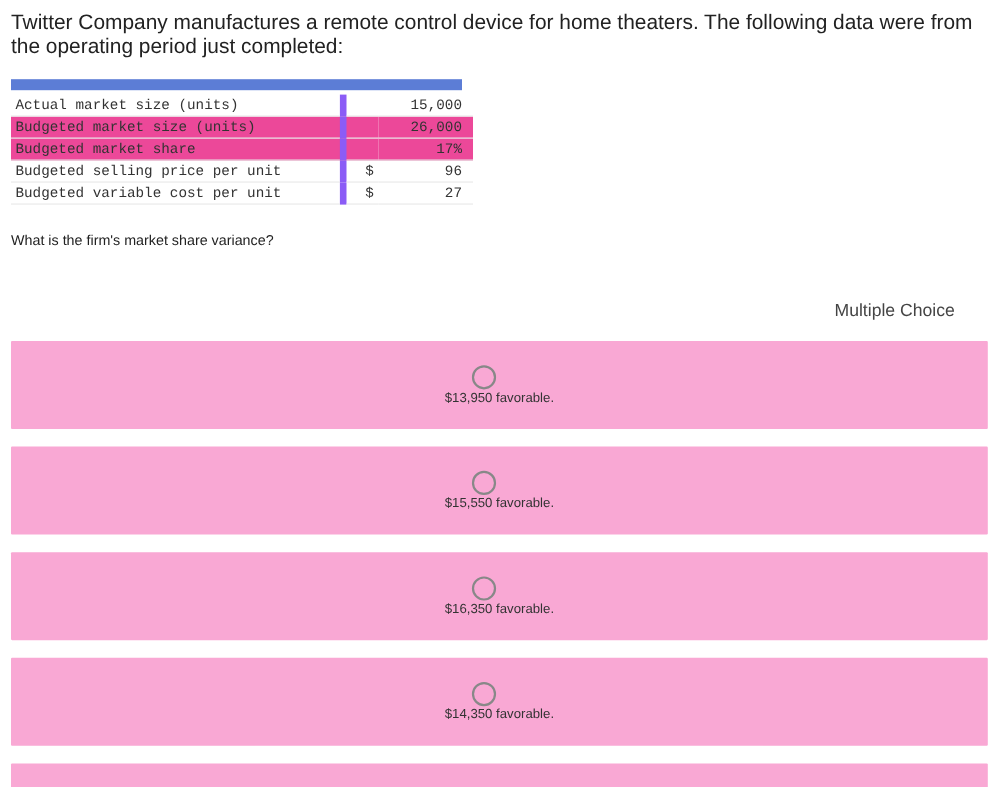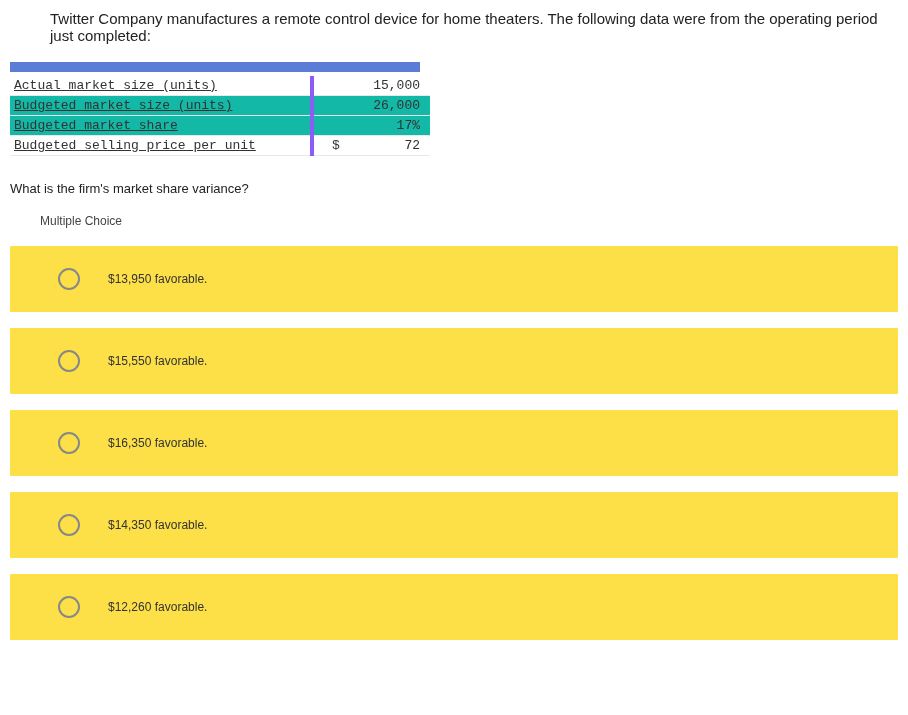--- a/index.html
+++ b/index.html
@@ -1,32 +1,32 @@
 <!DOCTYPE html>
 <html><head>
   <meta charset="utf-8">
   <style>
     * { box-sizing: border-box; margin: 0; padding: 0; }
     body { font-family: Arial, sans-serif; font-size: 13px; color: #333; background: #fff; width: 908px; }
     .container { padding: 10px; }
-    .intro { margin-bottom: 18px; font-size: 15px; color: #222; margin-left: 40px; }
+    .intro { margin-bottom: 18px; font-size: 19px; color: #222; }
     .data-section { margin-bottom: 25px; }
     .progress-bar { width: 410px; height: 10px; background: #5c7dd6; margin-bottom: 4px; }
     .data-table { font-family: 'Courier New', monospace; font-size: 13px; border-collapse: collapse; width: 420px; }
     .data-table tr { border-bottom: 1px solid #e8e8e8; }
     .data-table td { padding: 2px 4px; }
-    .data-table td.label { width: 280px; border-right: 4px solid #8b5cf6; text-decoration: underline; }
+    .data-table td.label { width: 280px; border-right: 6px solid #8b5cf6; }
     .data-table td.cur { width: 30px; text-align: right; }
     .data-table td.val { width: 80px; text-align: right; padding-right: 10px; }
-    .row-alt { background: #14b8a6; }
+    .row-alt { background: #ec4899; }
     .bottom-border { border-bottom: 2px solid #999; }
-    .question { font-size: 13px; color: #222; }
-    .mc-label { padding: 18px 30px; font-size: 12px; color: #444; }
+    .question { margin-bottom: 30px; font-size: 13px; color: #222; }
+    .mc-label { padding: 18px 30px; font-size: 16px; color: #444; text-align: right; }
     .options { padding: 0 0 10px 0; }
-    .option { background: #fde047; margin-bottom: 16px; padding: 22px 48px; display: flex; align-items: center; border-radius: 1px; }
+    .option { background: #f9a8d4; margin-bottom: 16px; padding: 22px 48px; display: flex; align-items: center; border-radius: 1px; flex-direction: column; }
     .radio { width: 22px; height: 22px; border: 2px solid #888; border-radius: 50%; margin-right: 28px; flex-shrink: 0; cursor: pointer; }
     .option-text { font-size: 12px; color: #333; }
   </style>
 </head>
 <body>
 
 <div class="container">
   <p class="intro">Twitter Company manufactures a remote control device for home theaters. The following data were from the operating period just completed:</p>
 
   <div class="data-section">
@@ -44,21 +44,26 @@
             <td class="val">26,000</td>
           </tr>
           <tr class="row-alt">
             <td class="label">Budgeted market share</td>
             <td class="cur"></td>
             <td class="val">17%</td>
           </tr>
           <tr>
             <td class="label">Budgeted selling price per unit</td>
             <td class="cur">$</td>
-            <td class="val">72</td>
+            <td class="val">96</td>
+          </tr>
+          <tr>
+            <td class="label">Budgeted variable cost per unit</td>
+            <td class="cur">$</td>
+            <td class="val">27</td>
           </tr>
         </tbody>
     </table>
   </div>
 
   <p class="question">What is the firm's market share variance?</p>
 
   <div class="mc-label">Multiple Choice</div>
 
   <div class="options" id="options-container">

